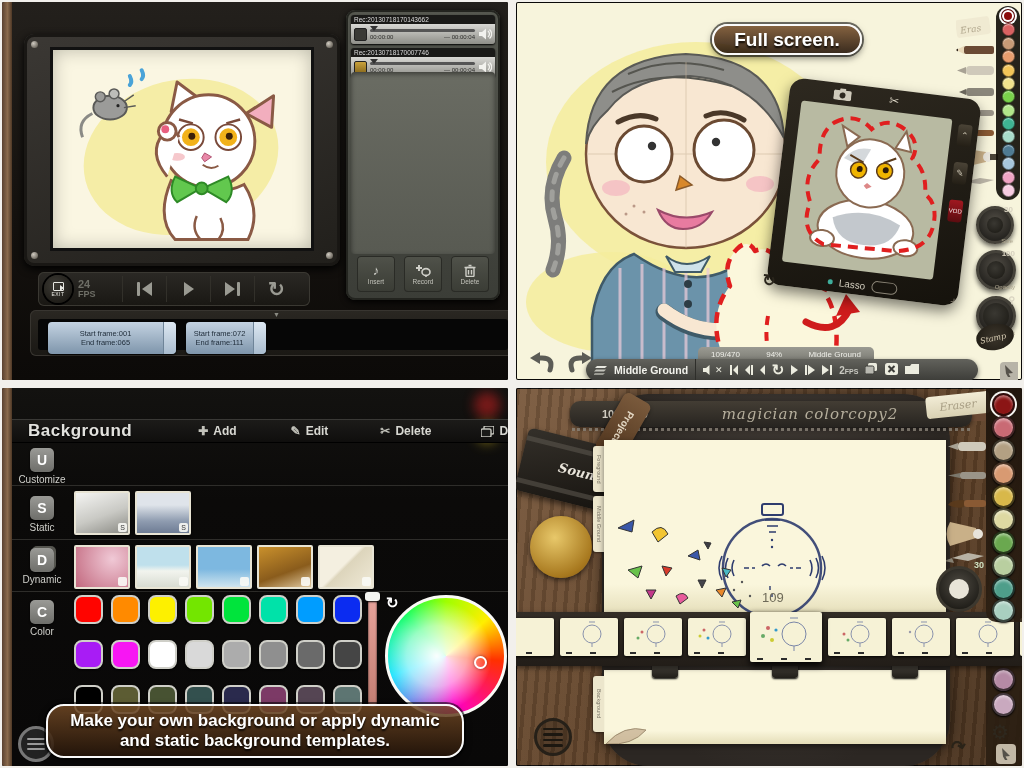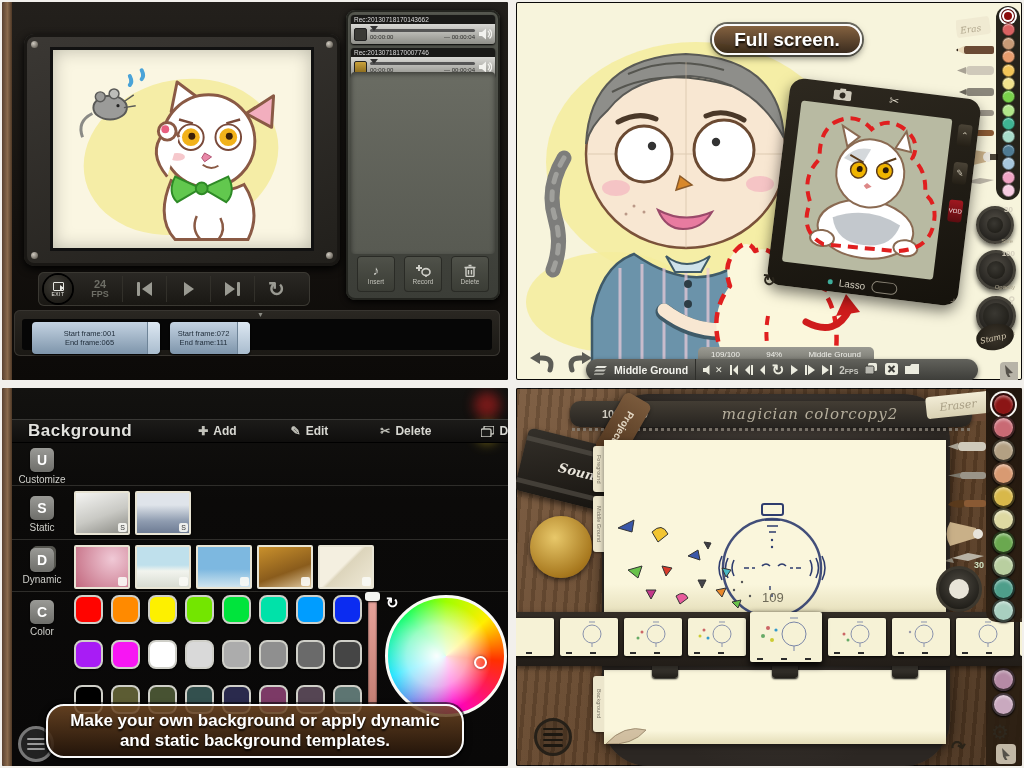--- a/index.html
+++ b/index.html
@@ -33,29 +33,29 @@
   .audio-body{position:absolute;left:5px;right:5px;top:62px;bottom:46px;background:linear-gradient(180deg,#6a6c63,#585a52);border-radius:4px;box-shadow:inset 0 2px 5px rgba(0,0,0,.45)}
   .audio-btns{position:absolute;left:5px;right:5px;bottom:6px;height:38px;display:flex;justify-content:space-between;padding:0 6px}
   .abtn{width:38px;height:36px;border-radius:4px;background:linear-gradient(180deg,#50524a,#3a3c35);box-shadow:inset 0 0 0 1px #2a2b26;display:flex;flex-direction:column;align-items:center;justify-content:center;gap:1px;color:#cfcfc8}
   .abtn .ic{font-size:13px;line-height:13px}
   .abtn span.lb{font-size:6.5px;color:#c2c2ba}
   .transport{position:absolute;left:36px;top:270px;width:272px;height:34px;border-radius:6px;background:linear-gradient(180deg,#2b2925,#191713);box-shadow:inset 0 0 0 1px #3a3832;display:flex;align-items:center;gap:0;padding:0 6px}
   .exit{width:28px;height:28px;border-radius:50%;background:radial-gradient(circle at 40% 35%,#3c3a34,#14120e);display:flex;flex-direction:column;align-items:center;justify-content:center;color:#e8e8e2;box-shadow:0 0 0 2px #000}
   .exit .door{width:11px;height:9px;border:1.5px solid #e8e8e2;border-radius:1px;position:relative}
   .exit .door::after{content:"";position:absolute;right:-4px;top:2px;border:3px solid transparent;border-left:4px solid #e8e8e2}
   .exit span{font-size:5px;letter-spacing:.5px}
-  .fpsd{width:44px;text-align:center;color:#6e6e66;font-weight:bold;line-height:1;margin-left:6px}
+  .fpsd{width:44px;text-align:left;color:#6e6e66;font-weight:bold;line-height:1;margin-left:6px}
   .fpsd .v{font-size:11px;display:block}
   .fpsd .u{font-size:9px;display:block}
   .tbtn{width:44px;height:26px;display:flex;align-items:center;justify-content:center;gap:2px;border-left:1px solid #32302a}
   .tl{width:0;height:0;border:7px solid transparent;border-right:10px solid #9a9a92;border-left:0}
   .tr{width:0;height:0;border:7px solid transparent;border-left:10px solid #9a9a92;border-right:0}
   .vbar{width:3px;height:14px;background:#9a9a92;border-radius:1px}
   .loop{color:#9a9a92;font-size:20px;font-weight:bold;line-height:20px}
-  .timeline{position:absolute;left:12px;top:308px;width:486px;height:46px;border-radius:6px;background:linear-gradient(180deg,#2a2722,#1a1814);box-shadow:inset 0 0 0 1px #383530}
+  .timeline{position:absolute;left:28px;top:308px;width:486px;height:46px;border-radius:6px;background:linear-gradient(180deg,#2a2722,#1a1814);box-shadow:inset 0 0 0 1px #383530}
   .tl-track{position:absolute;left:8px;right:8px;top:9px;bottom:6px;background:#060606;border-radius:3px}
   .tl-marker{position:absolute;left:243px;top:1px;color:#8a8a82;font-size:7px}
   .clip{position:absolute;top:3px;height:32px;border-radius:4px;background:linear-gradient(180deg,#c4d3e2,#7e95ab);box-shadow:0 1px 2px #000;display:flex;overflow:hidden}
   .clip-body{flex:1;display:flex;flex-direction:column;align-items:center;justify-content:center;font-size:7.5px;color:#1e2b38;line-height:1.25}
   .clip-tab{width:13px;background:linear-gradient(180deg,#dde8f2,#a9bcce);border-left:1px solid #6e8498;border-radius:0 4px 4px 0}
   
   #q2{background:#f7f4dc}
   .blob{position:absolute;border-radius:50%;background:#f4ec9c;opacity:.85}
   .fs-cap{left:196px;top:22px;width:150px;height:31px;font-size:19px}
   .ipad{position:absolute;left:262px;top:86px;width:192px;height:208px;background:linear-gradient(160deg,#2e2920,#15120c);border-radius:14px;transform:rotate(7deg);box-shadow:0 6px 14px rgba(0,0,0,.5);z-index:20}
@@ -483,21 +483,21 @@
             <path d="M20,18 q4,-12 -8,-12 l-4,0" fill="none" stroke="#5c5c56" stroke-width="5" stroke-linecap="round"></path>
             <path d="M10,0 L0,6 l10,6 z" fill="#5c5c56"></path>
           </svg></button>
       <button><svg width="26" height="22" viewBox="0 0 26 22" style="transform:scaleX(-1)">
             <path d="M20,18 q4,-12 -8,-12 l-4,0" fill="none" stroke="#5c5c56" stroke-width="5" stroke-linecap="round"></path>
             <path d="M10,0 L0,6 l10,6 z" fill="#5c5c56"></path>
           </svg></button>
     </div>
 
     <div class="status-tab">
-      <span>109/100</span>
+      <span>109/470</span>
       <span>94%</span>
       <span>Middle Ground</span>
     </div>
 
     <div class="fs-toolbar">
       <div class="lay-chip">
         <svg width="16" height="12" viewBox="0 0 16 12">
             <path d="M3,2 h10 l-2,2 h-10 z" fill="#e8e8e0"></path>
             <path d="M2,5.5 h10 l-2,2 h-10 z" fill="#c2c2ba"></path>
             <path d="M1,9 h10 l-2,2 h-10 z" fill="#9a9a92"></path>

